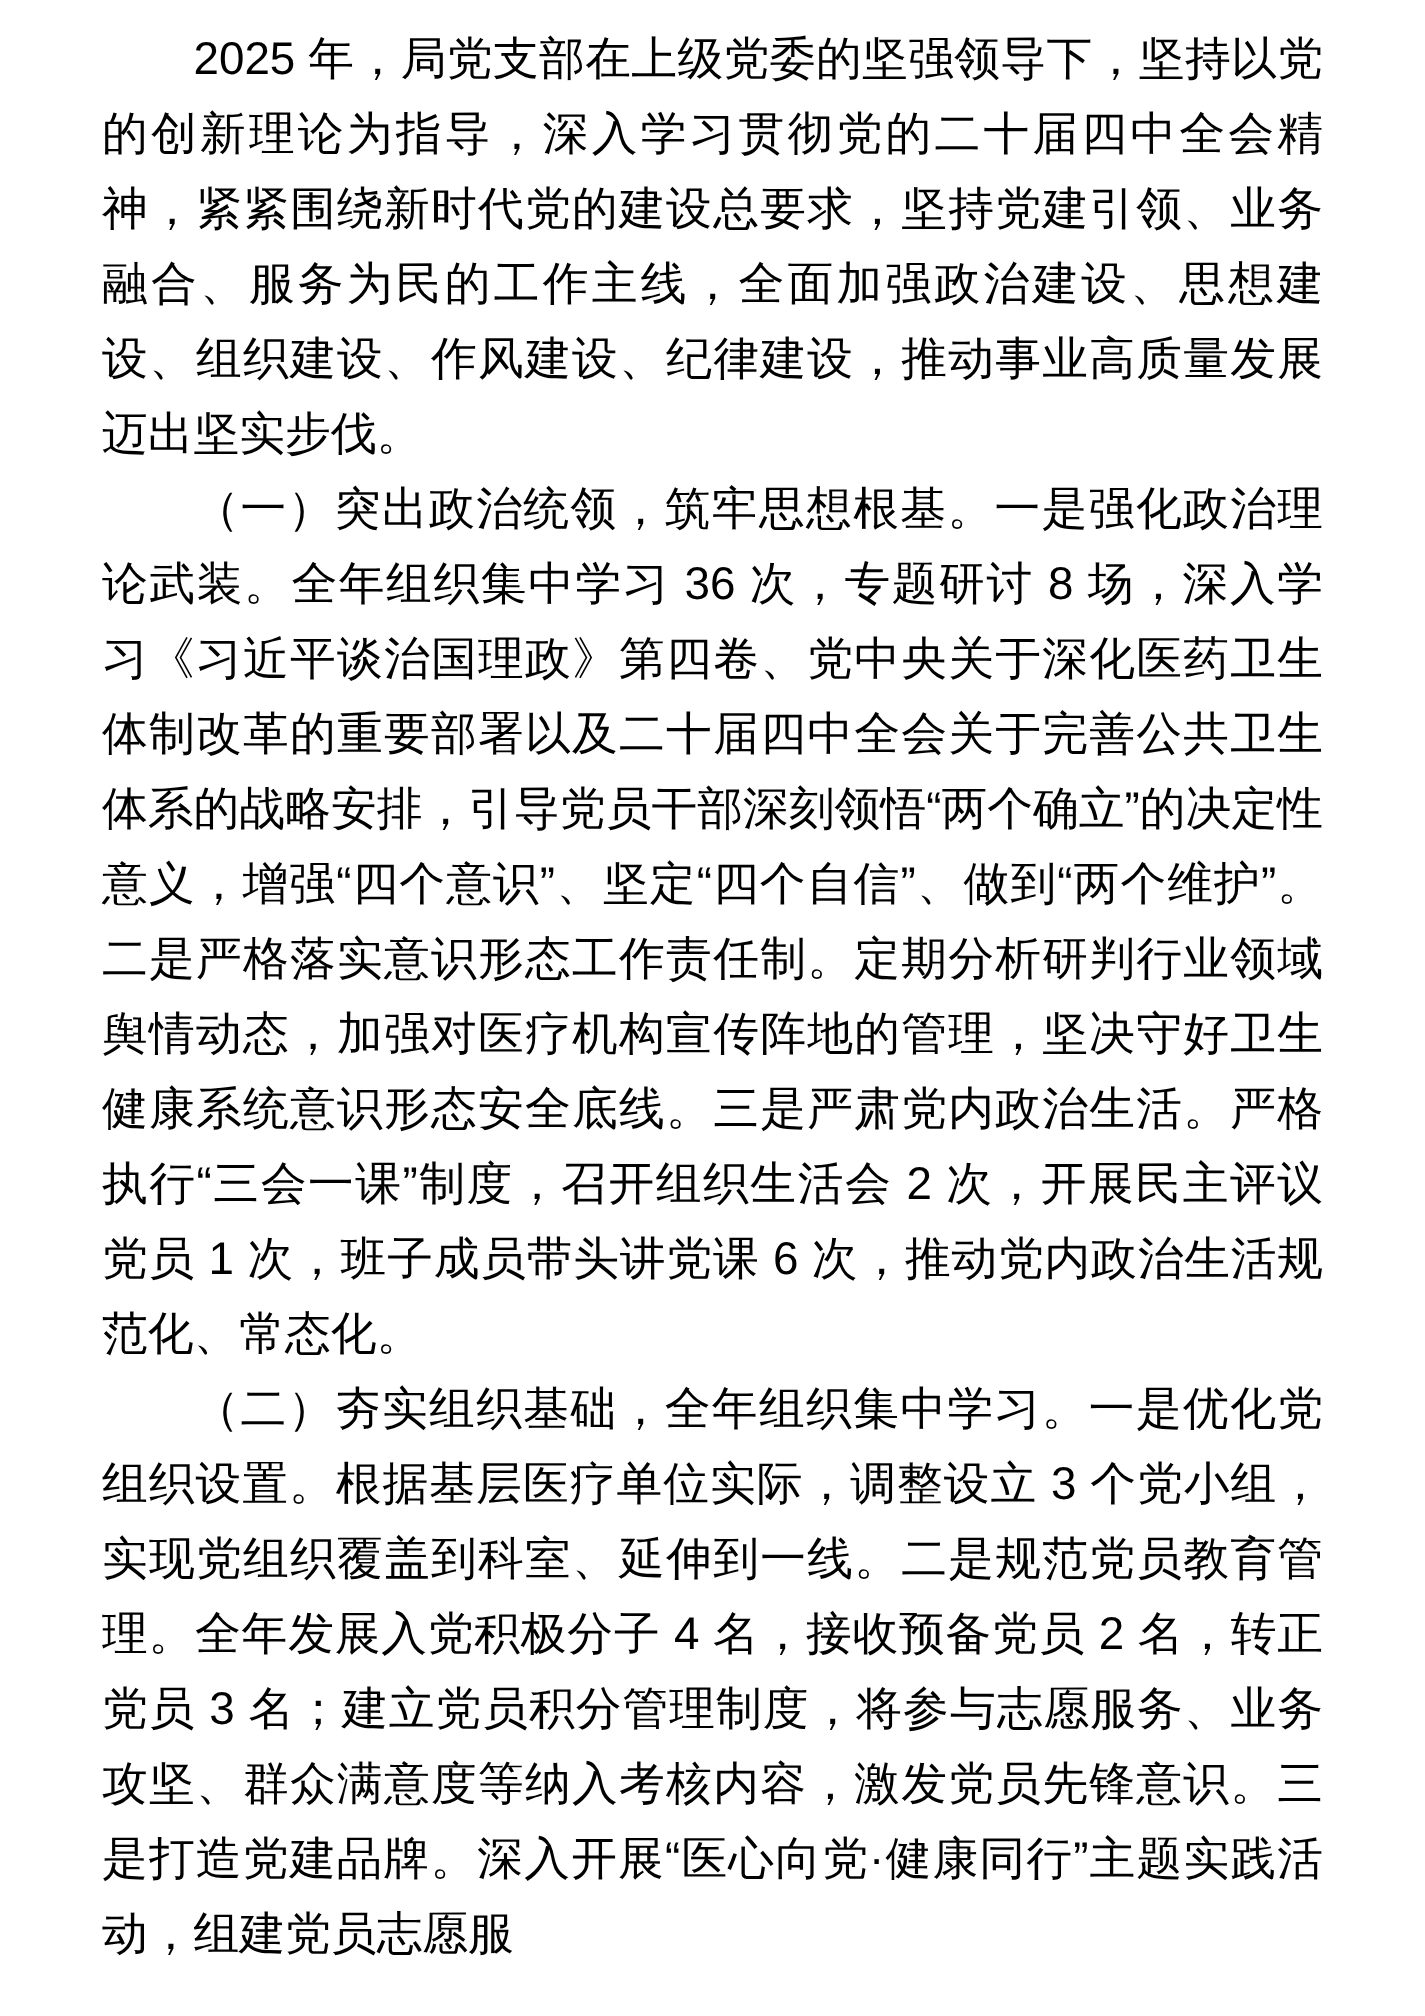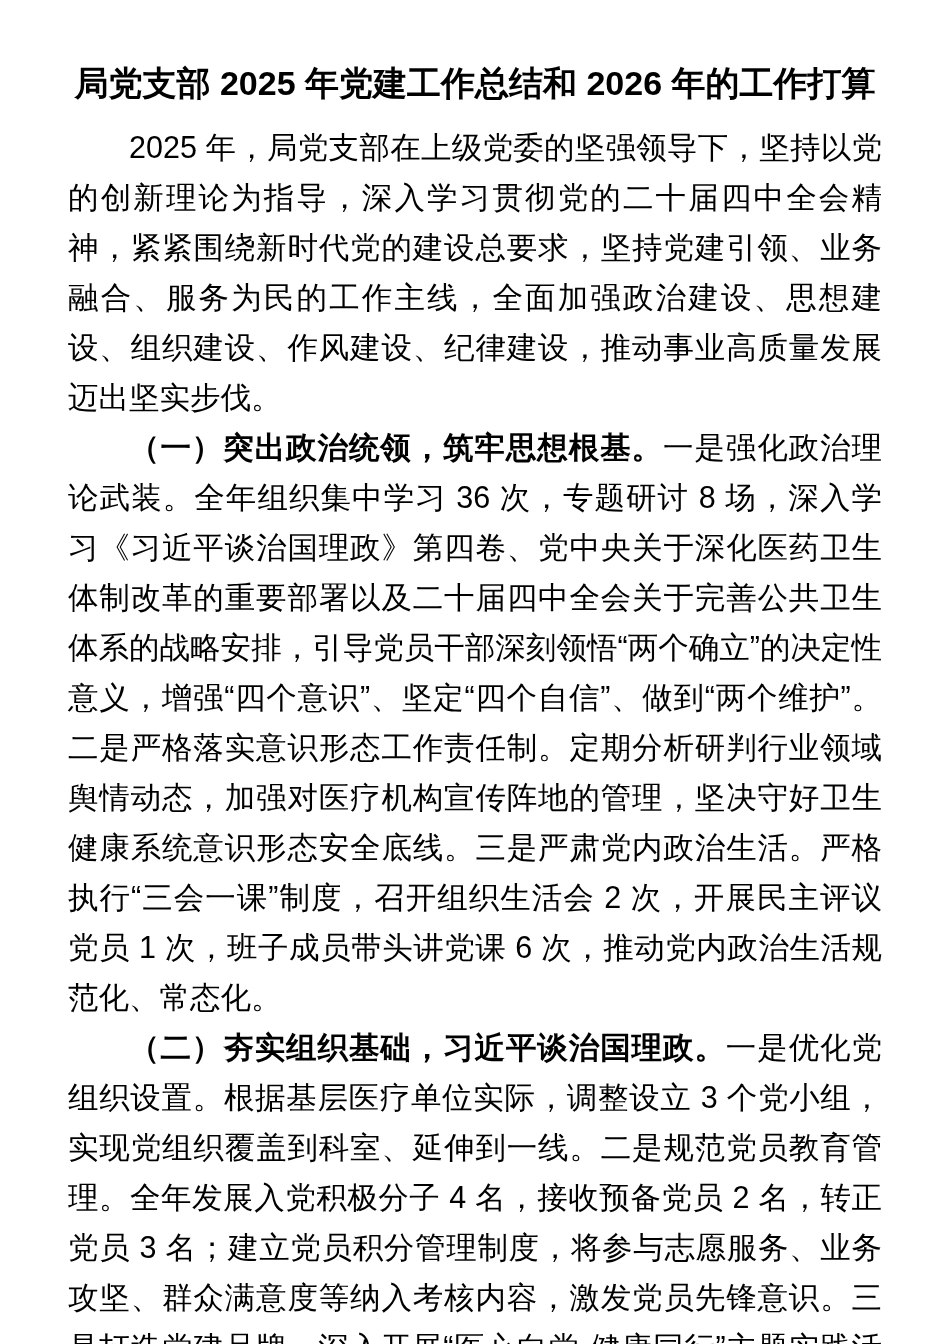--- a/index.html
+++ b/index.html
@@ -51,33 +51,32 @@
     word-break: break-all;
     text-indent: 61px;
     letter-spacing: 0px;
   }
 
   p.para.heading-num {
     text-indent: 61px;
   }
 
   .b {
-    font-weight: bold;
+    font-weight: normal;
   }
 </style>
 </head>
 <body>
 
 <div class="page">
 
-  <h1 class="doc-title">局党支部 2025 年党建工作总结和 2026 年的工作打算</h1>
 
   <div class="body-block">
 
     <p class="para">2025 年，局党支部在上级党委的坚强领导下，坚持以党的创新理论为指导，深入学习贯彻党的二十届四中全会精神，紧紧围绕新时代党的建设总要求，坚持党建引领、业务融合、服务为民的工作主线，全面加强政治建设、思想建设、组织建设、作风建设、纪律建设，推动事业高质量发展迈出坚实步伐。</p>
 
 
     <p class="para"><span class="b">（一）突出政治统领，筑牢思想根基。</span><span>一是强化政治理论武装。全年组织集中学习 36 次，专题研讨 8 场，深入学习《习近平谈治国理政》第四卷、党中央关于深化医药卫生体制改革的重要部署以及二十届四中全会关于完善公共卫生体系的战略安排，引导党员干部深刻领悟“两个确立”的决定性意义，增强“四个意识”、坚定“四个自信”、做到“两个维护”。二是严格落实意识形态工作责任制。定期分析研判行业领域舆情动态，加强对医疗机构宣传阵地的管理，坚决守好卫生健康系统意识形态安全底线。三是严肃党内政治生活。严格执行“三会一课”制度，召开组织生活会 2 次，开展民主评议党员 1 次，班子成员带头讲党课 6 次，推动党内政治生活规范化、常态化。</span></p>
 
-    <p class="para"><span class="b">（二）夯实组织基础，习近平谈治国理政。</span><span>一是优化党组织设置。根据基层医疗单位实际，调整设立 3 个党小组，实现党组织覆盖到科室、延伸到一线。二是规范党员教育管理。全年发展入党积极分子 4 名，接收预备党员 2 名，转正党员 3 名；建立党员积分管理制度，将参与志愿服务、业务攻坚、群众满意度等纳入考核内容，激发党员先锋意识。三是打造党建品牌。深入开展“医心向党·健康同行”主题实践活动，组建党员志愿服</span></p>
+    <p class="para"><span class="b">（二）夯实组织基础，全年组织集中学习。</span><span>一是优化党组织设置。根据基层医疗单位实际，调整设立 3 个党小组，实现党组织覆盖到科室、延伸到一线。二是规范党员教育管理。全年发展入党积极分子 4 名，接收预备党员 2 名，转正党员 3 名；建立党员积分管理制度，将参与志愿服务、业务攻坚、群众满意度等纳入考核内容，激发党员先锋意识。三是打造党建品牌。深入开展“医心向党·健康同行”主题实践活动，组建党员志愿服</span></p>
 
   </div>
 </div>
 
 </body></html>

